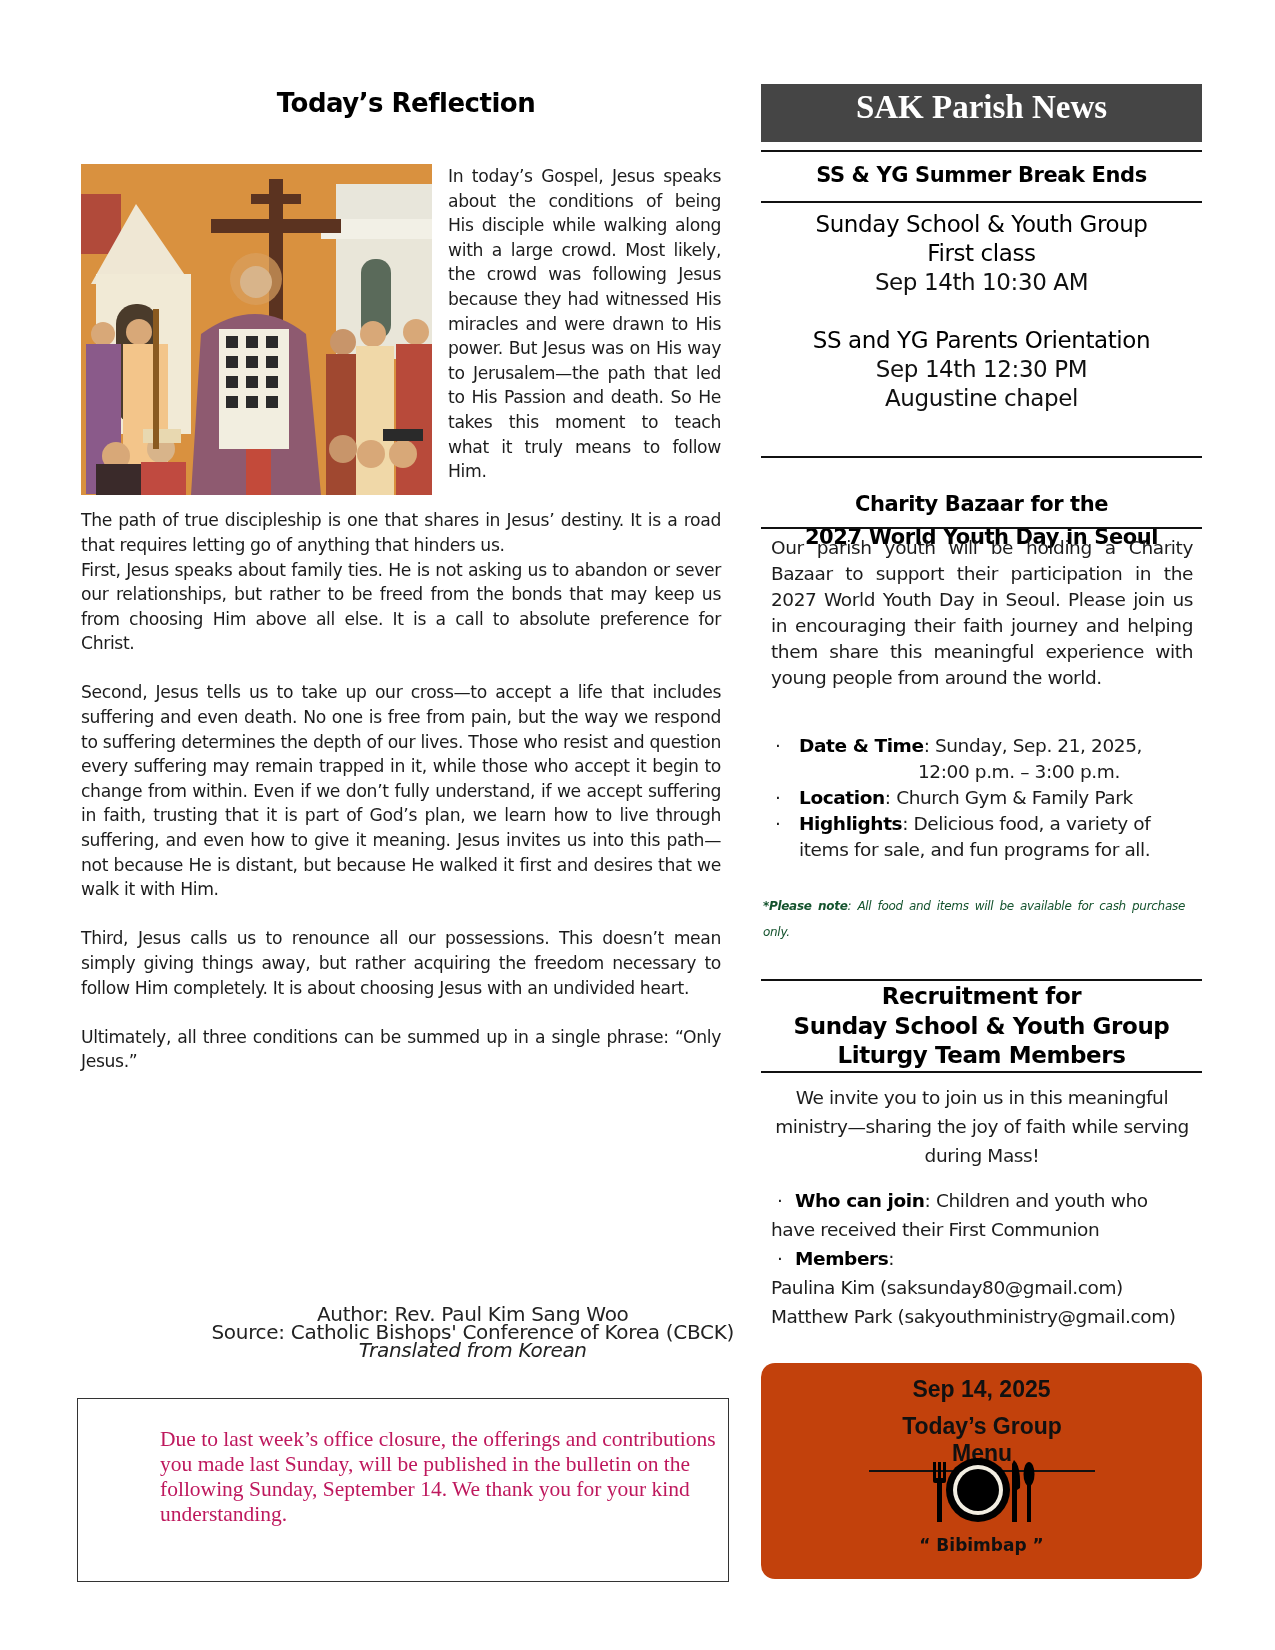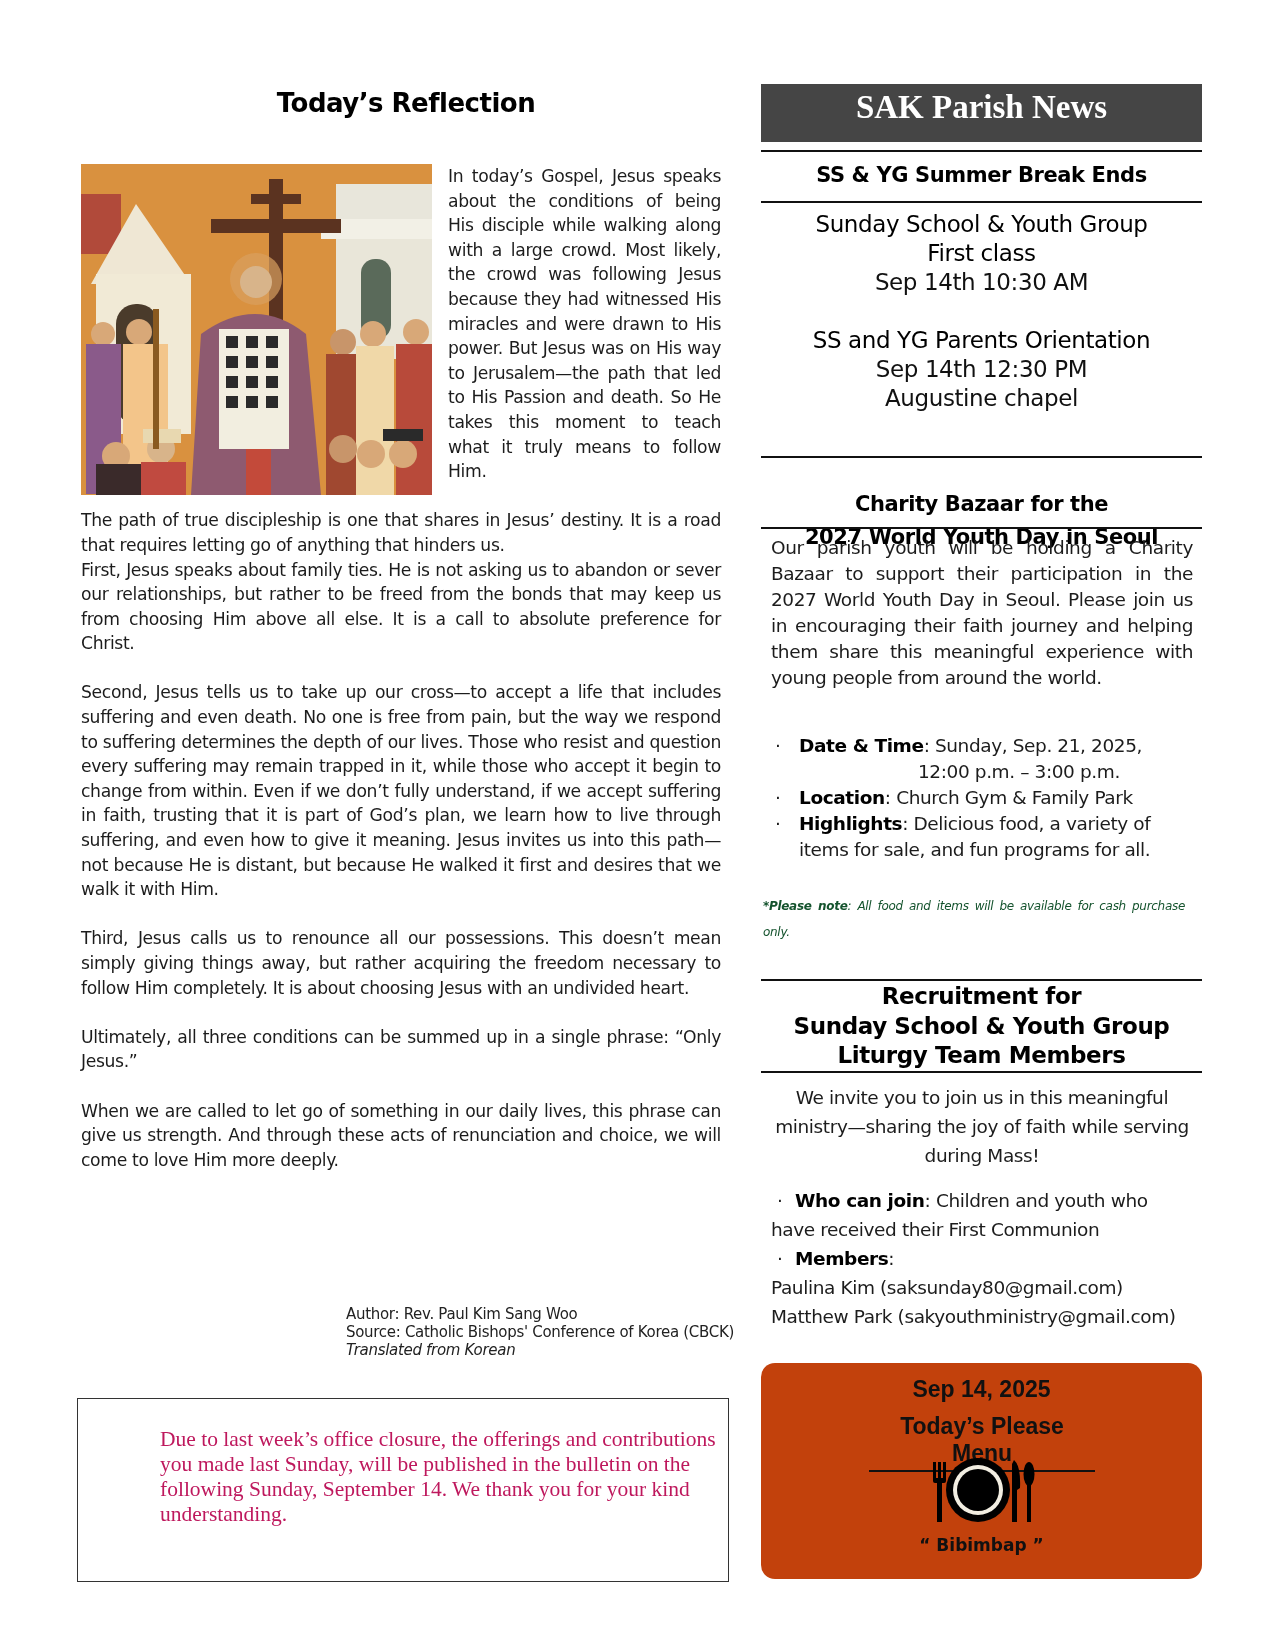--- a/index.html
+++ b/index.html
@@ -11,22 +11,22 @@
   .ref-title { position: absolute; left: 0; top: 88px; width: 650px; text-align: center;
     font-family: "DejaVu Sans", sans-serif; font-weight: bold; font-size: 26px; color: #000; letter-spacing: -0.5px; }
   .reflection { position: absolute; left: 0; top: 164px; width: 640px;
     font-family: "DejaVu Sans", sans-serif; font-size: 17.2px; line-height: 24.6px; color: #1c1c1c;
     text-align: justify; letter-spacing: -0.35px; }
   .icon-img { float: left; width: 351px; height: 331px; margin: 0 16px 0 0; position: relative; overflow: hidden;
     background: linear-gradient(180deg, #e0a050 0%, #d38a3a 40%, #c9773a 100%); }
   .reflection p { margin: 0 0 24.6px 0; }
   .reflection p.tight { margin-bottom: 0; }
 
-  .credit { position: absolute; right: -13px; top: 1305px; text-align: left; font-family: "DejaVu Sans", sans-serif;
-    font-size: 15px; line-height: 18px; color: #222; letter-spacing: -0.3px; }
+  .credit { position: absolute; right: -13px; top: 1305px; text-align: center; font-family: "DejaVu Sans", sans-serif;
+    font-size: 20px; line-height: 18px; color: #222; letter-spacing: -0.3px; }
   .credit .it { font-style: italic; }
 
   .week-box { position: absolute; left: -4px; top: 1398px; width: 652px; height: 184px; border: 1.5px solid #333; }
   .week-head { background: #404040; color: #fff; height: 34px; text-align: center;
     font-family: "Liberation Serif", serif; font-weight: bold; font-size: 24px; line-height: 34px; }
   .week-body { padding: 28px 0 0 82px; font-family: "Liberation Serif", serif; font-size: 21.5px; line-height: 25px; color: #be185d; }
 
   
   .right { position: absolute; left: 761px; top: 0; width: 441px; }
   .masthead { position: absolute; left: 0; top: 77px; width: 441px; height: 58px; background: #454545; color: #fff;
@@ -124,21 +124,20 @@
         <circle cx="322" cy="290" r="14" fill="#d8a878"></circle>
         <rect x="302" y="265" width="40" height="12" fill="#2a2a2a"></rect>
       </svg>
     </div>
     <p>In today’s Gospel, Jesus speaks about the conditions of being His disciple while walking along with a large crowd. Most likely, the crowd was following Jesus because they had witnessed His miracles and were drawn to His power. But Jesus was on His way to Jerusalem—the path that led to His Passion and death. So He takes this moment to teach what it truly means to follow Him.</p>
     <p class="tight">The path of true discipleship is one that shares in Jesus’ destiny. It is a road that requires letting go of anything that hinders us.</p>
     <p>First, Jesus speaks about family ties. He is not asking us to abandon or sever our relationships, but rather to be freed from the bonds that may keep us from choosing Him above all else. It is a call to absolute preference for Christ.</p>
     <p>Second, Jesus tells us to take up our cross—to accept a life that includes suffering and even death. No one is free from pain, but the way we respond to suffering determines the depth of our lives. Those who resist and question every suffering may remain trapped in it, while those who accept it begin to change from within. Even if we don’t fully understand, if we accept suffering in faith, trusting that it is part of God’s plan, we learn how to live through suffering, and even how to give it meaning. Jesus invites us into this path—not because He is distant, but because He walked it first and desires that we walk it with Him.</p>
     <p>Third, Jesus calls us to renounce all our possessions. This doesn’t mean simply giving things away, but rather acquiring the freedom necessary to follow Him completely. It is about choosing Jesus with an undivided heart.</p>
     <p>Ultimately, all three conditions can be summed up in a single phrase: “Only Jesus.”</p>
-    <p>When we are called to let go of something in our daily lives, this phrase can give us strength. And through these acts of renunciation and choice, we will come to love Him more deeply.</p>
   </div>
 
   <div class="credit">
     <div>Author: Rev. Paul Kim Sang Woo</div>
     <div>Source: Catholic Bishops' Conference of Korea (CBCK)</div>
     <div class="it">Translated from Korean</div>
   </div>
 
   <div class="week-box">
     <div class="week-body">Due to last week’s office closure, the offerings and contributions you made last Sunday, will be published in the bulletin on the following Sunday, September 14. We thank you for your kind understanding.</div>
@@ -206,21 +205,21 @@
     </div>
     <div>
       <span style="display:inline-block; width:24px; padding-left:6px;">·</span><span class="k">Members</span><span>:</span>
     </div>
     <div>Paulina Kim (saksunday80@gmail.com)</div>
     <div>Matthew Park (sakyouthministry@gmail.com)</div>
   </div>
 
   <div class="lunch">
     <div class="lunch-date">Sep 14, 2025</div>
-    <div class="lunch-title">Today’s Please Menu</div>
+    <div class="lunch-title">Today’s Group Menu</div>
     <svg class="lunch-icon" viewBox="0 0 104 64">
 
       <rect x="2" y="4" width="3" height="18" fill="#000"></rect>
       <rect x="7" y="4" width="3" height="18" fill="#000"></rect>
       <rect x="12" y="4" width="3" height="18" fill="#000"></rect>
       <rect x="2" y="20" width="13" height="5" rx="2" fill="#000"></rect>
       <rect x="6" y="24" width="5" height="40" fill="#000"></rect>
 
       <circle cx="47" cy="32" r="32" fill="#000"></circle>
       <circle cx="47" cy="32" r="25" fill="#f2eee2"></circle>

